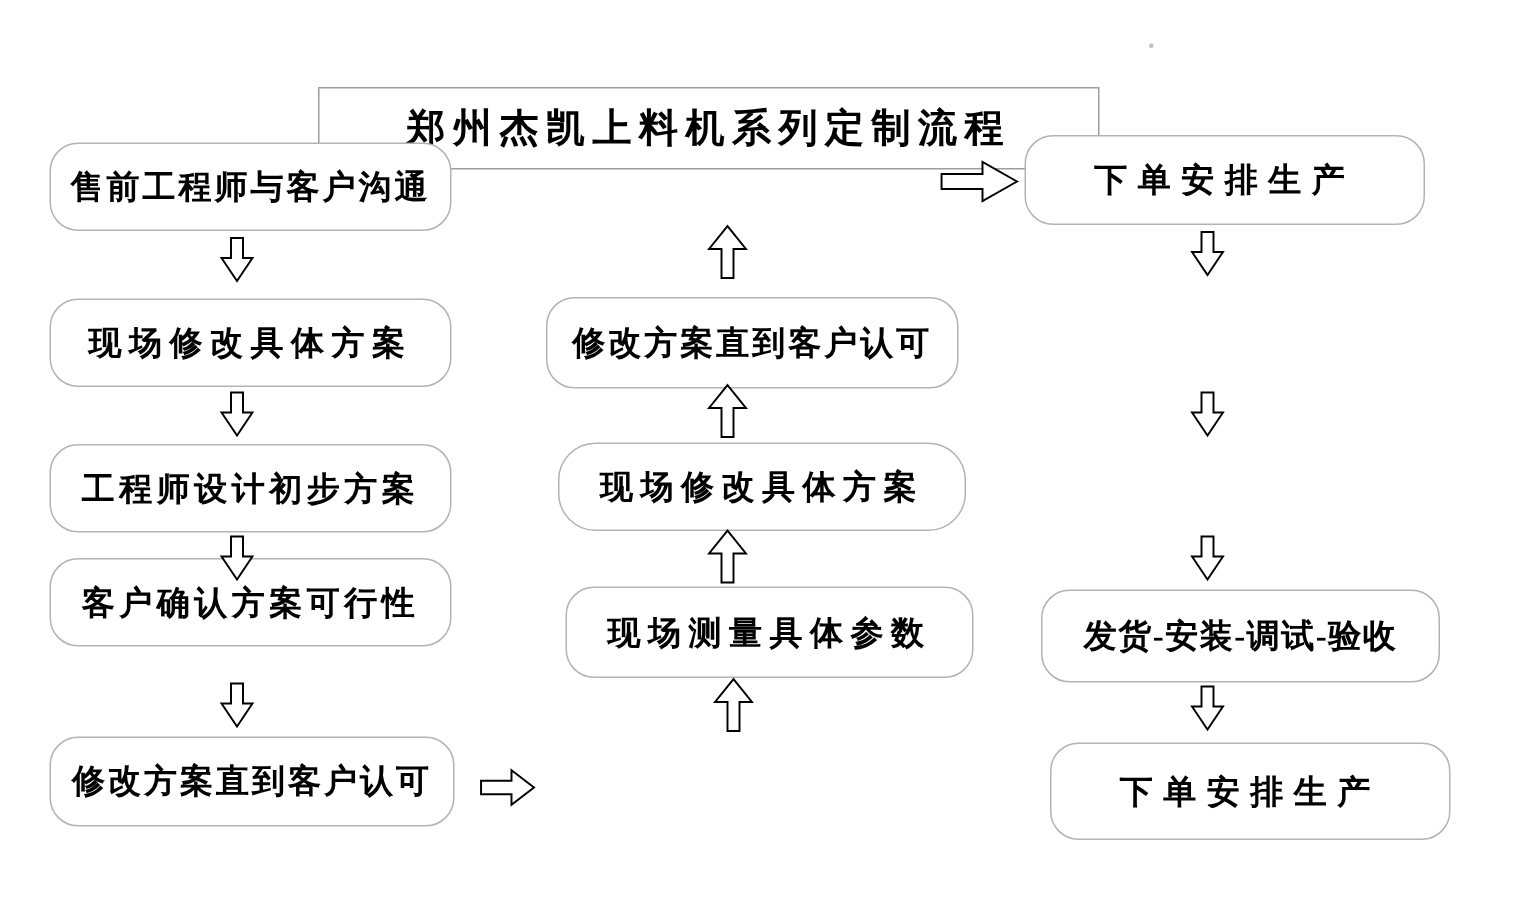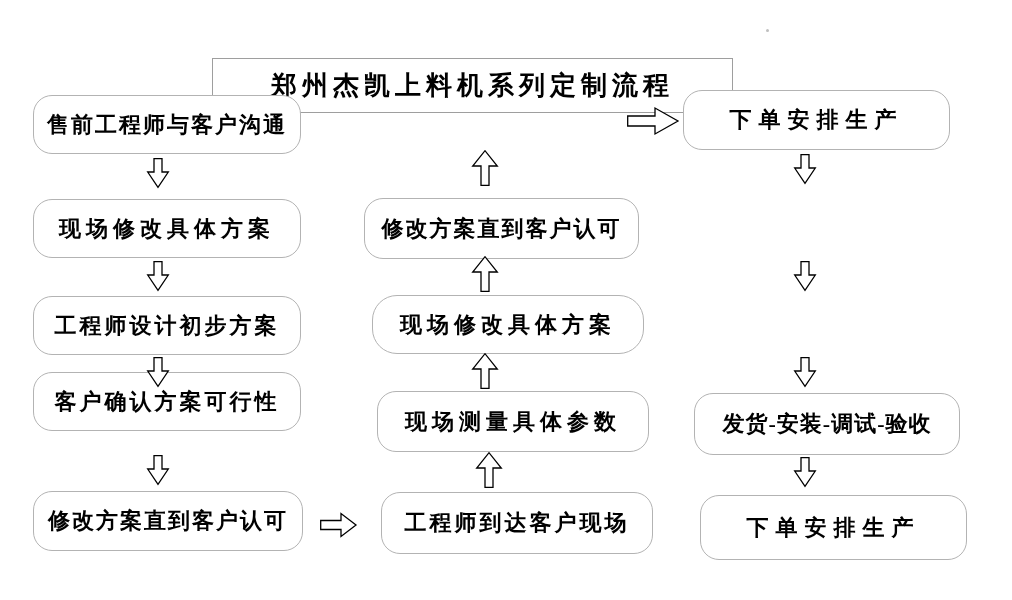--- a/index.html
+++ b/index.html
@@ -56,21 +56,20 @@
 
   <div class="box ls2" style="left:33px;top:95px;width:266px;height:57px;">售前工程师与客户沟通</div>
   <div class="box ls5" style="left:33px;top:199px;width:266px;height:57px;">现场修改具体方案</div>
   <div class="box ls3" style="left:33px;top:296px;width:266px;height:57px;">工程师设计初步方案</div>
   <div class="box ls3" style="left:33px;top:372px;width:266px;height:57px;">客户确认方案可行性</div>
   <div class="box ls2" style="left:33px;top:491px;width:268px;height:58px;">修改方案直到客户认可</div>
 
   <div class="box ls2" style="left:364px;top:198px;width:273px;height:59px;">修改方案直到客户认可</div>
   <div class="box ls5" style="left:372px;top:295px;width:270px;height:57px;border-radius:25px;">现场修改具体方案</div>
   <div class="box ls5" style="left:377px;top:391px;width:270px;height:59px;">现场测量具体参数</div>
-  <div class="box ls3" style="left:381px;top:492px;width:270px;height:60px;">工程师到达客户现场</div>
 
   <div class="box ls7" style="left:683px;top:90px;width:265px;height:58px;">下单安排生产</div>
   <div class="box ls1" style="left:694px;top:393px;width:264px;height:60px;">发货-安装-调试-验收</div>
   <div class="box ls7" style="left:700px;top:495px;width:265px;height:63px;">下单安排生产</div>
 
   <svg class="arr" style="left:147px;top:158px;" width="22" height="30" viewBox="0 0 22 30">
     <polygon points="7,0.7 15,0.7 15,14 21.3,14 11,29.3 0.7,14 7,14"></polygon>
     </svg>
   <svg class="arr" style="left:147px;top:261px;" width="22" height="30" viewBox="0 0 22 30">
     <polygon points="7,0.7 15,0.7 15,14 21.3,14 11,29.3 0.7,14 7,14"></polygon>

